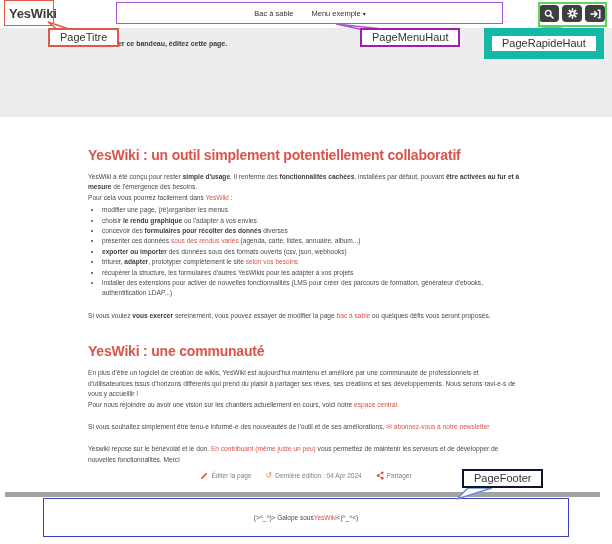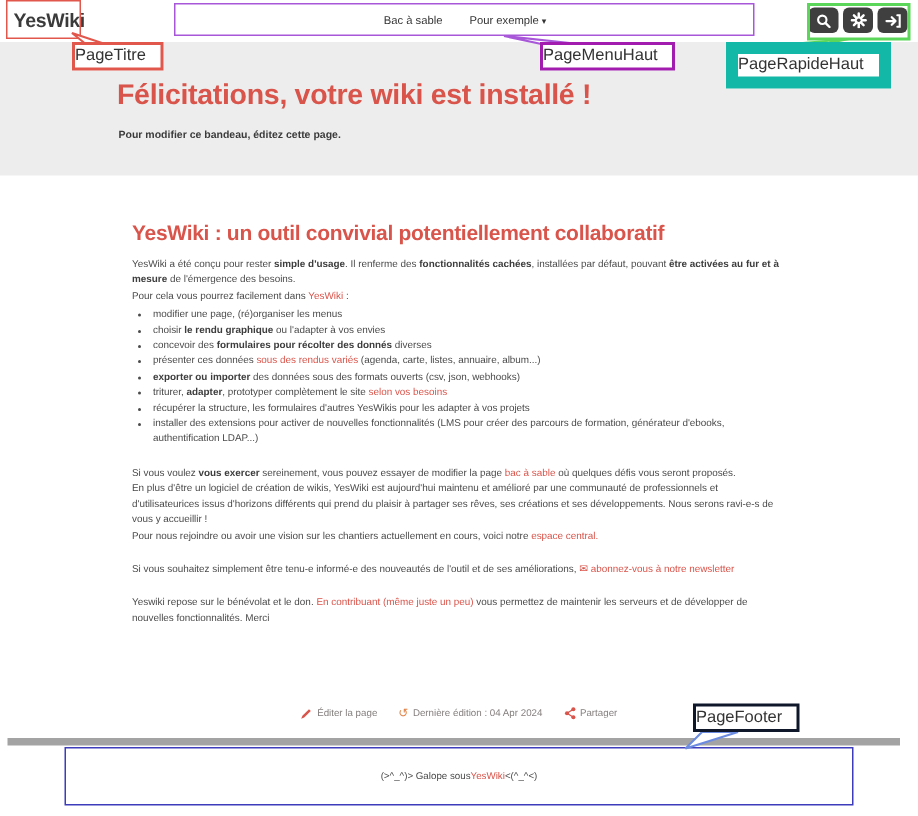--- a/index.html
+++ b/index.html
@@ -22,21 +22,21 @@
   .qbtn svg { display:block; }
 
   
   .annbox { position:absolute; background:transparent; pointer-events:none; }
   .ann-titre  { left:4px;   top:0;   width:50px;  height:26px; border:1px solid #e2574c; }
   .ann-menu   { left:116px; top:2px; width:387px; height:22px; border:1px solid #a757d8; }
   .ann-rapide { left:538px; top:2px; width:69px;  height:25px; border:2px solid #5bd65b; }
   .ann-footer { left:43px;  top:498px; width:526px; height:39px; border:1px solid #3d3dbb; background:#fff; }
 
   .annlabel { position:absolute; background:#fff; font-size:11px; color:#333;
-    padding:1px 10px 2px 0; white-space:nowrap; z-index:6; }
+    padding:1px 10px 2px 10px; white-space:nowrap; z-index:6; }
   .lbl-titre  { left:48px;  top:28px;  border:2px solid #e2574c; }
   .lbl-menu   { left:360px; top:28px;  border:2px solid #a21caf; }
   .lbl-rapide { left:484px; top:28px;  border:8px solid #14b8a6; }
   .lbl-footer { left:462px; top:469px; border:2px solid #0f172a; }
 
   .pointer-svg { position:absolute; left:0; top:0; width:612px; height:544px; z-index:5; pointer-events:none; }
 
   
   .banner { position:absolute; left:0; top:28px; width:612px; height:89px; background:#ededed; }
   .banner h1 { padding:25px 0 0 78px; font-size:19px; font-weight:bold; color:#d9544a; letter-spacing:-0.2px; }
@@ -68,21 +68,21 @@
 </style>
 </head>
 <body>
 
 <div class="topbar">
   <div class="logo">YesWiki</div>
 
   <nav class="topmenu">
     <span class="mitem">Bac à sable</span>
     <span class="mitem">
-      <span>Pour exemple</span><span class="caret">▾</span>
+      <span>Menu exemple</span><span class="caret">▾</span>
     </span>
   </nav>
 
   <div class="quickbtns">
     <button class="qbtn">
       <svg width="10" height="10" viewBox="0 0 10 10">
         <circle cx="4.2" cy="4.2" r="2.8" fill="none" stroke="#fff" stroke-width="1.4"></circle>
         <line x1="6.4" y1="6.4" x2="9" y2="9" stroke="#fff" stroke-width="1.6" stroke-linecap="round"></line>
       </svg>
     </button>
@@ -118,40 +118,40 @@
   <polygon points="566,26 520,30 546,30" fill="#fff" stroke="#5bd65b" stroke-width="1.4"></polygon>
   <polygon points="457,499 468,488 492,488" fill="#fff" stroke="#6b8be0" stroke-width="1.4"></polygon>
 </svg>
 
 <div class="annlabel lbl-titre">PageTitre</div>
 <div class="annlabel lbl-menu">PageMenuHaut</div>
 <div class="annlabel lbl-rapide">PageRapideHaut</div>
 <div class="annlabel lbl-footer">PageFooter</div>
 
 <div class="banner">
-  <h1>Félicitations, votre wiki est installé !</h1>
   <p>Pour modifier ce bandeau, éditez cette page.</p>
 </div>
 
 <div class="content">
-  <h2>YesWiki : un outil convivial potentiellement collaboratif</h2>
+  <h2>YesWiki : un outil simplement potentiellement collaboratif</h2>
   <p class="ptext"><span>YesWiki a été conçu pour rester </span><span class="seg-b">simple d'usage</span><span>. Il renferme des </span><span class="seg-b">fonctionnalités cachées</span><span>, installées par défaut, pouvant </span><span class="seg-b">être activées au fur et à mesure</span><span> de l'émergence des besoins.</span></p>
   <p class="ptext"><span>Pour cela vous pourrez facilement dans </span><span class="seg-l">YesWiki</span><span> :</span></p>
   <ul class="bullets">
     <li><span>modifier une page, (ré)organiser les menus</span></li>
     <li><span>choisir </span><span class="seg-b">le rendu graphique</span><span> ou l'adapter à vos envies</span></li>
     <li><span>concevoir des </span><span class="seg-b">formulaires pour récolter des donnés</span><span> diverses</span></li>
     <li><span>présenter ces données </span><span class="seg-l">sous des rendus variés</span><span> (agenda, carte, listes, annuaire, album...)</span></li>
     <li><span class="seg-b">exporter ou importer</span><span> des données sous des formats ouverts (csv, json, webhooks)</span></li>
     <li><span>triturer, </span><span class="seg-b">adapter</span><span>, prototyper complètement le site </span><span class="seg-l">selon vos besoins</span></li>
     <li><span>récupérer la structure, les formulaires d'autres YesWikis pour les adapter à vos projets</span></li>
     <li><span>installer des extensions pour activer de nouvelles fonctionnalités (LMS pour créer des parcours de formation, générateur d'ebooks, authentification LDAP...)</span></li>
   </ul>
   <p class="ptext mt12"><span>Si vous voulez </span><span class="seg-b">vous exercer</span><span> sereinement, vous pouvez essayer de modifier la page </span><span class="seg-l">bac à sable</span><span> où quelques défis vous seront proposés.</span></p>
 
+  <h2 class="second">YesWiki : une communauté</h2>
   <p class="ptext"><span>En plus d'être un logiciel de création de wikis, YesWiki est aujourd'hui maintenu et amélioré par une communauté de professionnels et d'utilisateurices issus d'horizons différents qui prend du plaisir à partager ses rêves, ses créations et ses développements. Nous serons ravi-e-s de vous y accueillir !</span></p>
   <p class="ptext"><span>Pour nous rejoindre ou avoir une vision sur les chantiers actuellement en cours, voici notre </span><span class="seg-l">espace central.</span></p>
   <p class="ptext mt12"><span>Si vous souhaitez simplement être tenu-e informé-e des nouveautés de l'outil et de ses améliorations, </span><span class="icon-seg seg-l">✉</span><span class="seg-l"> abonnez-vous à notre newsletter</span></p>
   <p class="ptext mt12"><span>Yeswiki repose sur le bénévolat et le don. </span><span class="seg-l">En contribuant (même juste un peu)</span><span> vous permettez de maintenir les serveurs et de développer de nouvelles fonctionnalités. Merci</span></p>
 </div>
 
 <div class="actionbar">
   <span class="action">
     <svg width="8" height="8" viewBox="0 0 10 10">
       <path d="M1 9 L2 6.5 L7.5 1 L9 2.5 L3.5 8 Z" fill="#d9544a"></path>

